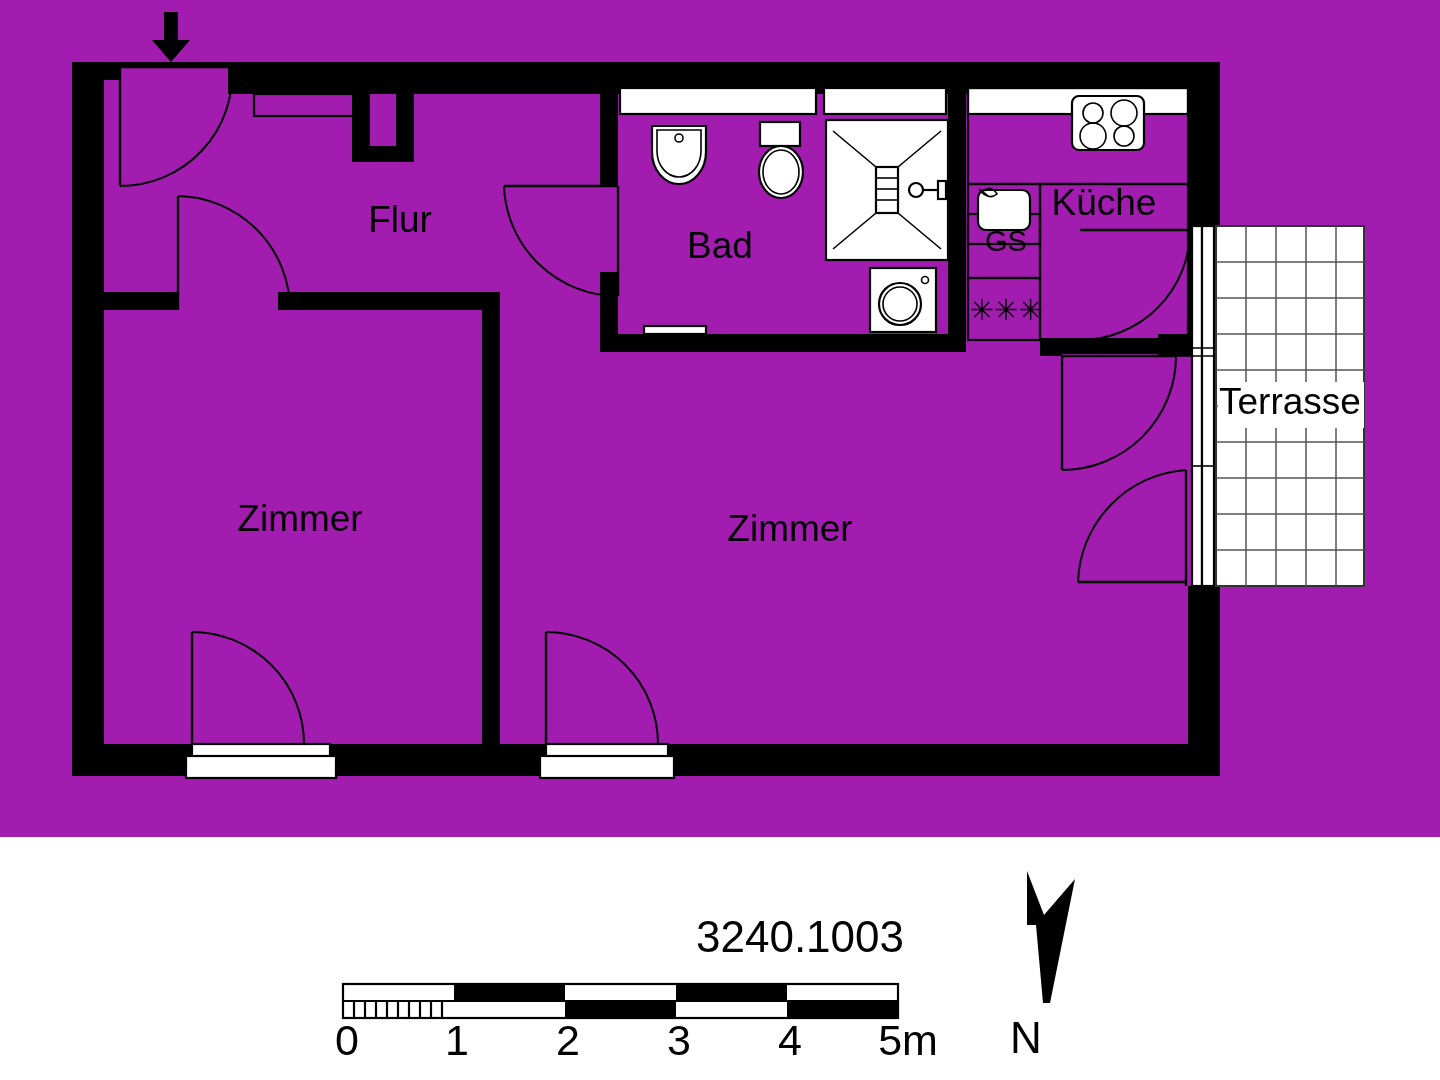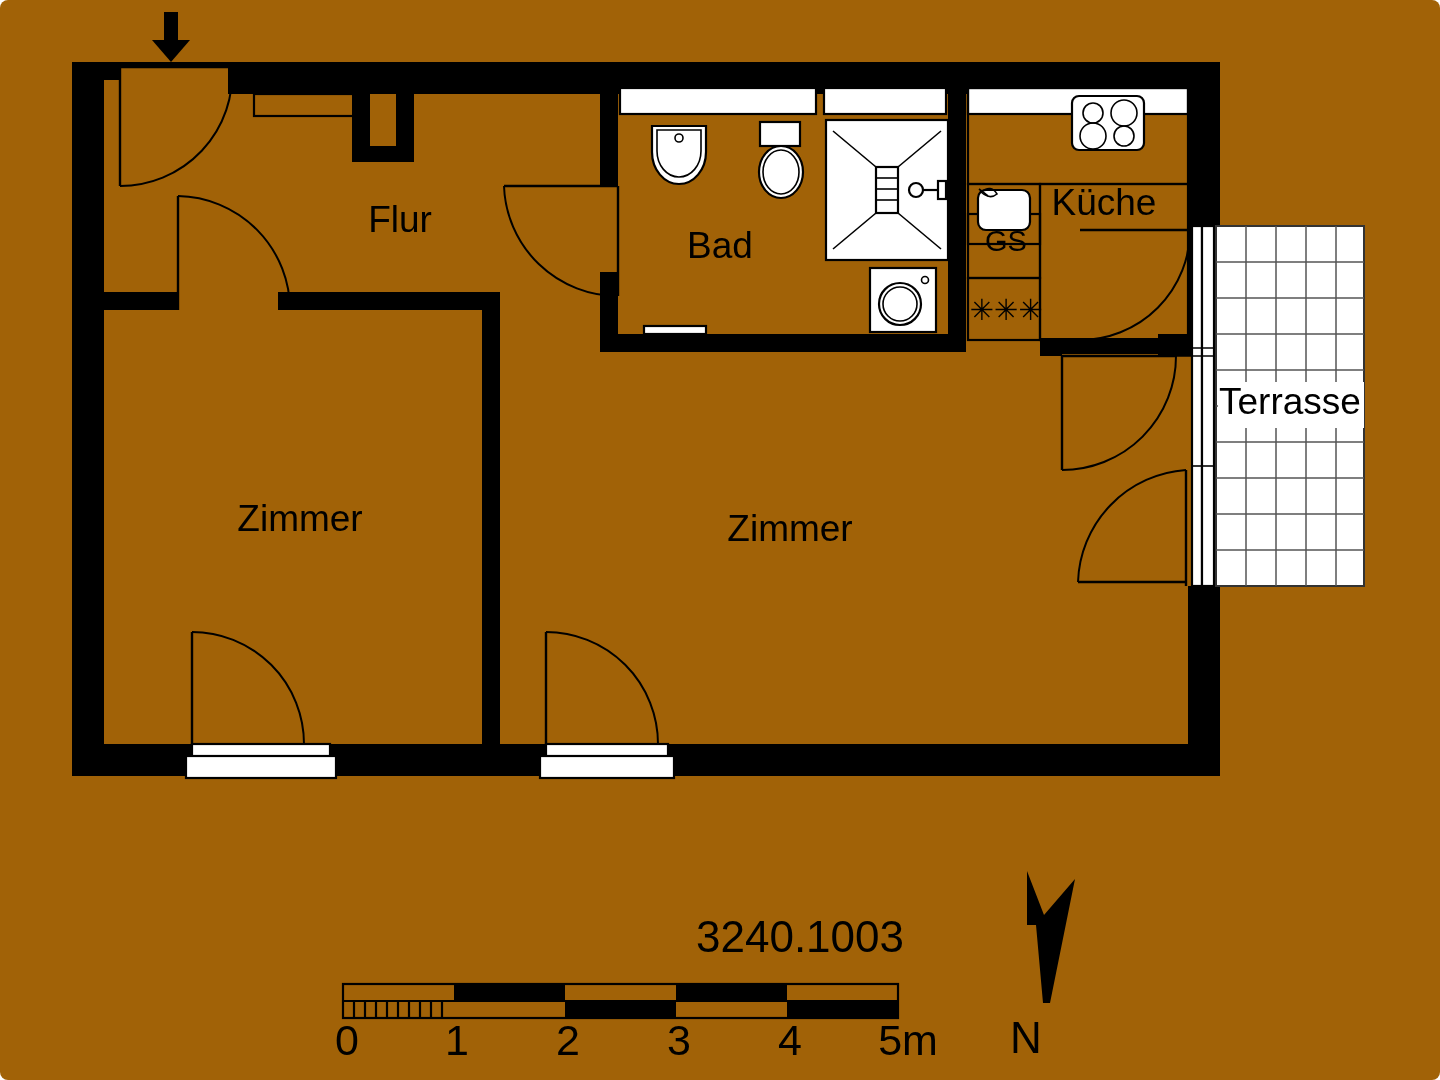--- a/index.html
+++ b/index.html
@@ -2,21 +2,21 @@
 <html><head>
 <meta charset="utf-8">
 <title>Grundriss 3240.1003</title>
 <style>
   html,body{margin:0;padding:0;background:#ffffff;}
   body{
     width:1440px;height:1080px;overflow:hidden;
     font-family:"Liberation Sans","DejaVu Sans",sans-serif;
     color:#000000;
   }
-  #stage{position:relative;width:1440px;height:1080px;background:#a16207;border-radius:8px;}
+  #stage{position:relative;width:1440px;height:837px;background:#a21caf;}
   svg#plan{position:absolute;left:0;top:0;width:1440px;height:1080px;display:block;}
   .roomlabel{
     font-family:"Liberation Sans","DejaVu Sans",sans-serif;
     fill:#000;font-size:37px;text-anchor:middle;
     dominant-baseline:middle;font-weight:400;
   }
   .smalllabel{
     font-family:"Liberation Sans","DejaVu Sans",sans-serif;
     fill:#000;font-size:29px;text-anchor:middle;
     dominant-baseline:middle;

